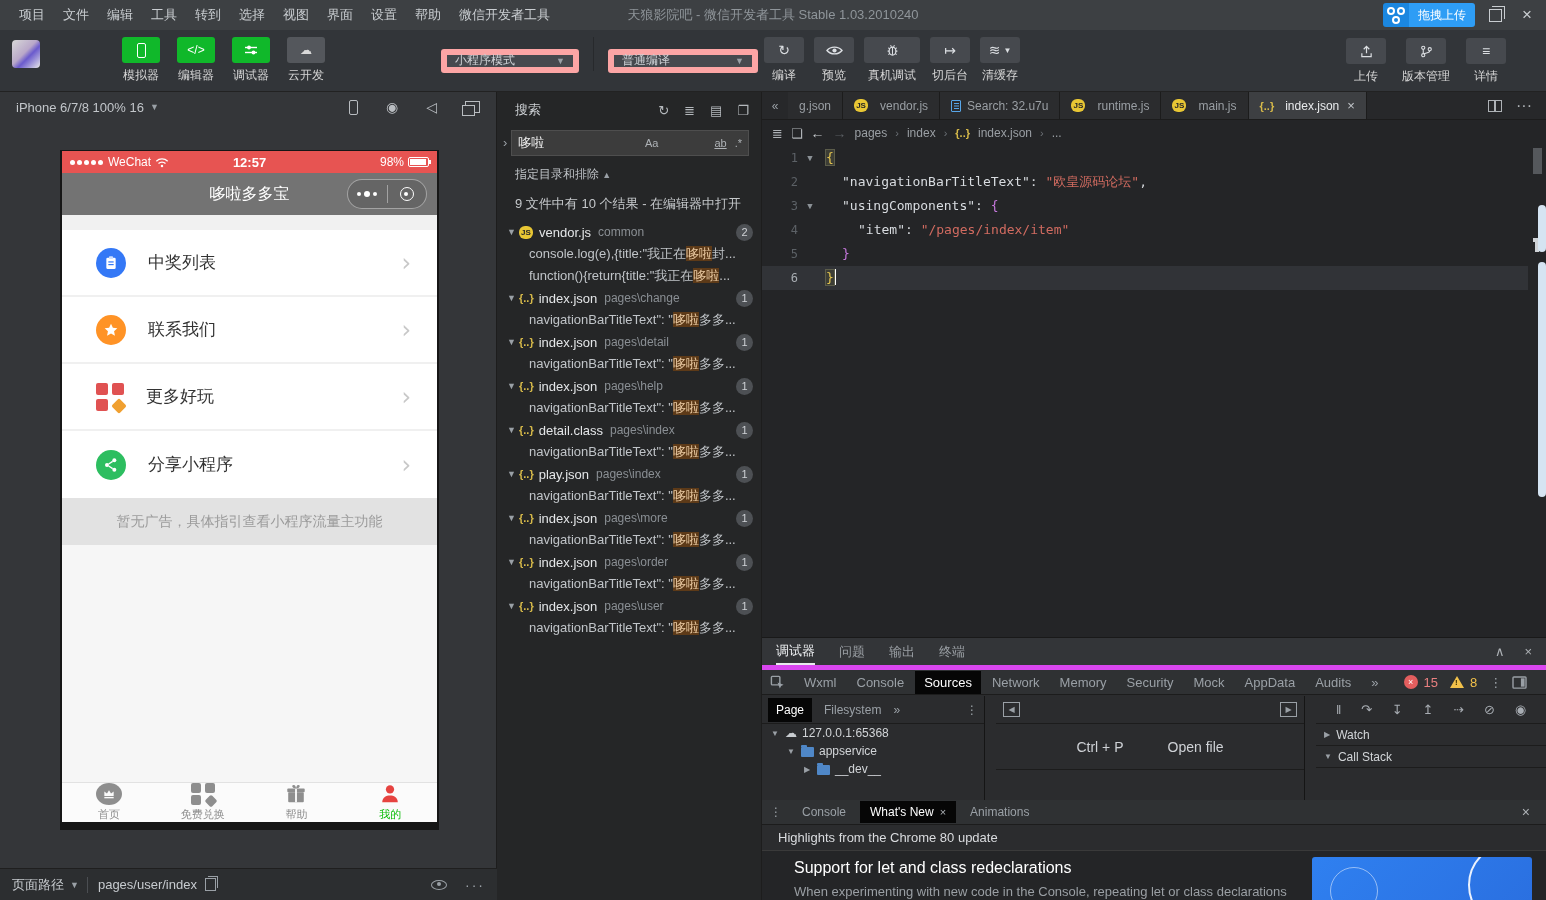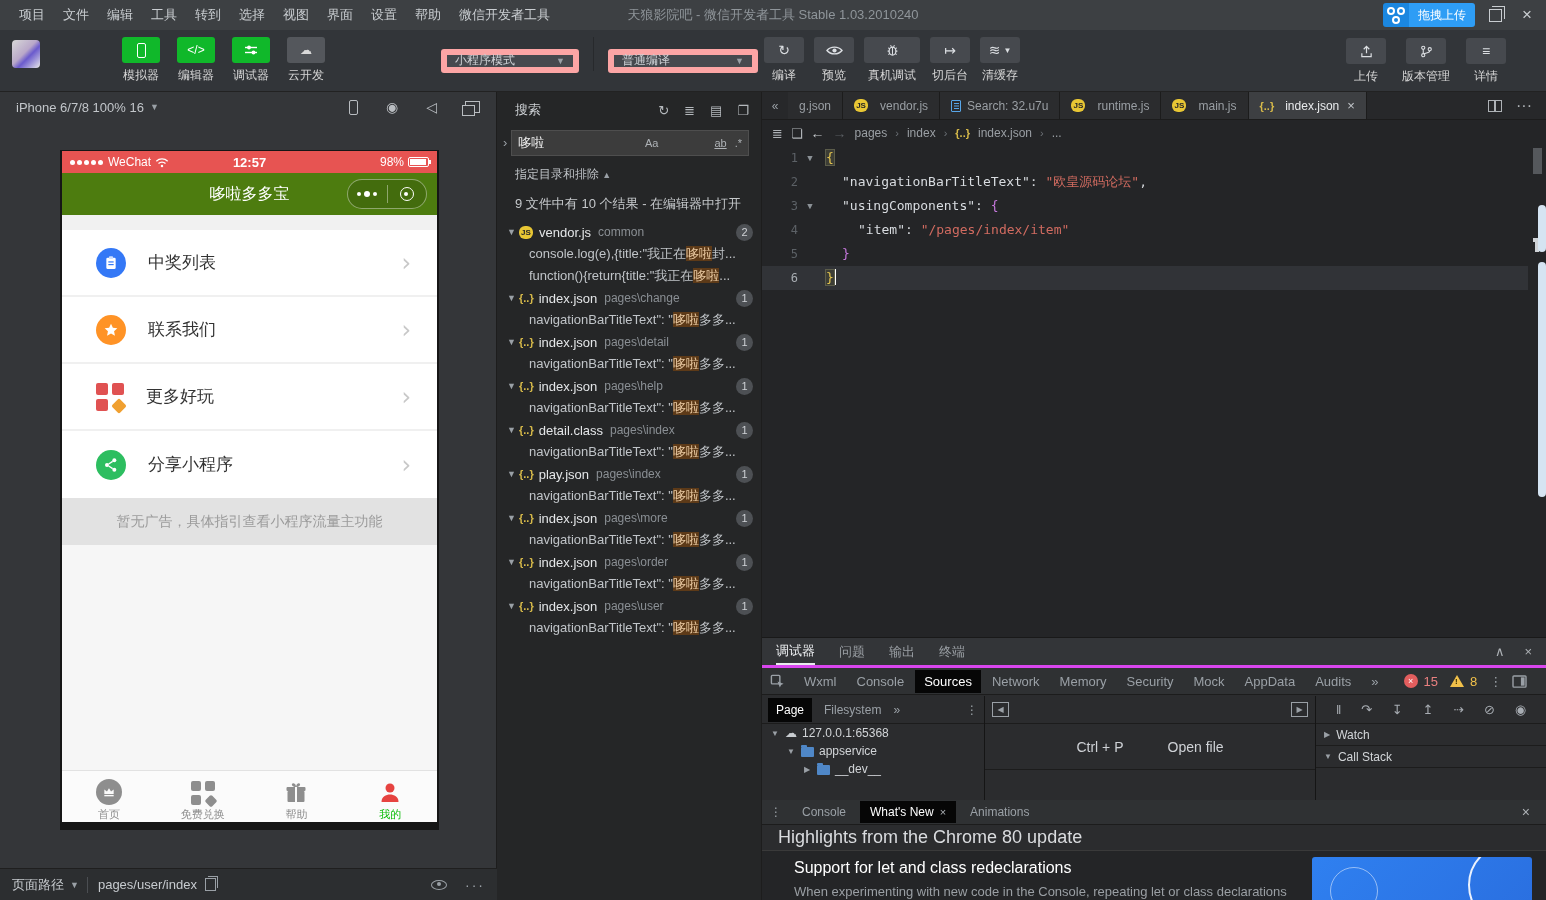--- a/index.html
+++ b/index.html
@@ -59,21 +59,21 @@
     border:2px solid #161616; border-top-width:1px; border-bottom:8px solid #161616; display:flex; flex-direction:column; }
   .p-status { height:22px; background:#e75452; color:#fff; display:flex; align-items:center; padding:0 8px; font-size:12px; }
   .sig-dots { display:flex; gap:2px; margin-right:5px; }
   .sig-dots i { width:5px; height:5px; background:#fff; border-radius:50%; }
   .wifi { margin-left:4px; }
   .p-time { position:absolute; left:50%; transform:translateX(-50%); font-weight:bold; font-size:13px; }
   .p-batt-wrap { margin-left:auto; display:flex; align-items:center; gap:4px; }
   .batt { width:21px; height:10px; border:1px solid #fff; border-radius:2px; position:relative; }
   .batt::before { content:""; position:absolute; left:1px; top:1px; bottom:1px; width:16px; background:#fff; }
   .batt::after { content:""; position:absolute; right:-3px; top:2px; width:2px; height:4px; background:#fff; }
-  .p-nav { height:42px; background:#4d7c0f; position:relative; display:flex; align-items:center; justify-content:center; }
+  .p-nav { height:42px; background:#737373; position:relative; display:flex; align-items:center; justify-content:center; }
   .p-nav-title { color:#fff; font-size:16px; }
   .capsule { position:absolute; right:10px; top:6px; width:80px; height:30px; border:1px solid rgba(255,255,255,.4);
     background:rgba(0,0,0,.12); border-radius:15px; display:flex; align-items:center; }
   .cap-dots { flex:1; display:flex; justify-content:center; gap:3px; align-items:center; }
   .cap-dots i { width:4px; height:4px; border-radius:50%; background:#fff; }
   .cap-dots i:nth-child(2){ width:6px; height:6px; }
   .cap-div { width:1px; height:18px; background:rgba(255,255,255,.4); }
   .cap-target { flex:1; display:flex; justify-content:center; }
   .cap-target i { width:14px; height:14px; border:1.5px solid #fff; border-radius:50%; position:relative; }
   .cap-target i::after { content:""; position:absolute; left:3.5px; top:3.5px; width:4px; height:4px; background:#fff; border-radius:50%; }
@@ -92,21 +92,21 @@
   .p-row .chev { margin-left:auto; color:#c8c8c8; font-size:24px; font-family:"DejaVu Sans",sans-serif; }
   .blue-c { background:#3478f6; } .orange-c { background:#ff9326; } .green-c { background:#2dbe60; }
   .shape-grid { width:28px; height:28px; position:relative; }
   .shape-grid i { position:absolute; width:12px; height:12px; border-radius:2px; }
   .shape-grid i:nth-child(1){ left:0; top:0; } .shape-grid i:nth-child(2){ right:0; top:0; } .shape-grid i:nth-child(3){ left:0; bottom:0; }
   .shape-grid i:nth-child(4){ right:-1px; bottom:-1px; transform:rotate(45deg) scale(.92); border-radius:2px; }
   .shape-grid.red i { background:#e05252; } .shape-grid.red i:nth-child(4){ background:#f0a030; }
   .shape-grid.gray i { background:#8e8e8e; } .shape-grid.gray i:nth-child(4){ background:#8e8e8e; }
   .p-ad { height:47px; background:#e2e2e2; color:#9b9b9b; font-size:14px; display:flex; align-items:center; justify-content:center; }
   .p-fill { flex:1; background:#f6f6f6; }
-  .p-tabbar { height:52px; background:#fbfbfb; border-top:1px solid #e2e2e2; display:flex;align-items:flex-end; }
+  .p-tabbar { height:40px; background:#fbfbfb; border-top:1px solid #e2e2e2; display:flex; }
   .p-tab { flex:1; display:flex; flex-direction:column; align-items:center; justify-content:center; gap:2px; }
   .p-tab .tlabel { font-size:11px; color:#8e8e8e; }
   .p-tab.active .tlabel { color:#09bb07; }
   .tab-ico-circle { width:26px; height:26px; border-radius:50%; background:#8e8e8e; display:flex; align-items:center; justify-content:center; }
   .shape-grid.small { width:24px; height:24px; } .shape-grid.small i { width:10px; height:10px; }
 
   
   .statusbar { position:absolute; left:0; top:868px; width:497px; height:32px; background:#2c2e30; border-top:1px solid #1f1f1f;
     display:flex; align-items:center; padding:0 12px; color:#c7cbcf; font-size:13px; }
   .statusbar .caret { font-size:9px; color:#9aa0a6; margin:0 8px 0 6px; }
@@ -180,33 +180,33 @@
   .ed-thumb { position:absolute; right:0; top:2px; width:9px; height:26px; background:#55585c; }
   .ed-mark { position:absolute; right:1px; top:92px; width:8px; height:4px; background:#cfd2d6; }
   .ed-mark2 { position:absolute; right:3px; top:96px; width:4px; height:10px; background:#cfd2d6; }
   .edge-strip { position:absolute; width:8px; background:#d5e4f2; border-radius:4px; }
 
   
   .debug-panel { position:absolute; left:762px; top:637px; width:784px; height:163px; background:#2b2c2e; border-top:1px solid #191919; }
   .dbg-tabs { height:27px; display:flex; align-items:center; padding:0 14px; gap:24px; font-size:13px; color:#9a9fa4; background:#333538; }
   .dbg-tab.active { color:#eceef0; border-bottom:2px solid #e8eaec; line-height:25px; }
   .dbg-right { margin-left:auto; display:flex; gap:20px; color:#aeb2b6; font-size:13px; }
-  .devtools-row { height:30px; background:#2f3133; border-top:3px solid #d946ef; border-bottom:1px solid #1c1c1c;
+  .devtools-row { height:30px; background:#2f3133; border-top:5px solid #d946ef; border-bottom:1px solid #1c1c1c;
     display:flex; align-items:center; padding:0 8px; gap:2px; font-size:13px; color:#9aa0a6; }
   .dt-tab { padding:4px 9px; }
   .dt-tab.active { background:#060606; color:#fff; }
   .err-badge { width:14px; height:14px; background:#e35e5e; border-radius:50%; color:#fff; font-size:9px;
     display:flex; align-items:center; justify-content:center; margin:0 4px 0 14px; }
   .err-count { color:#e98080; }
   .warn-badge { width:0; height:0; border-left:7px solid transparent; border-right:7px solid transparent;
     border-bottom:12px solid #f2c14a; position:relative; margin:0 4px 0 10px; }
   .warn-badge::after { content:"!"; position:absolute; left:-2px; top:2px; font-size:8px; color:#3a2d00; font-weight:bold; }
   .warn-count { color:#f2c14a; }
   .dt-kebab { margin-left:10px; font-size:13px; letter-spacing:0; }
-  .sources-area { position:absolute; left:0; top:58px; right:0; bottom:0; display:flex; }
+  .sources-area { position:absolute; left:0; top:58px; right:0; bottom:0; display:flex;gap:11px; }
   .src-tree { width:223px; border-right:1px solid #151515; display:flex; flex-direction:column; }
   .src-subtabs { height:28px; display:flex; align-items:center; font-size:12px; color:#9aa0a6; padding:0 6px; gap:4px; border-bottom:1px solid #1c1c1c; }
   .src-subtab { padding:5px 8px; }
   .src-subtab.active { background:#060606; color:#fff; }
   .src-kebab { margin-left:auto; }
   .tree-row { height:18px; display:flex; align-items:center; font-size:12px; color:#d2d5d8; gap:5px; }
   .tree-row .tw { font-size:8px; color:#9aa0a6; width:10px; text-align:center; }
   .cloud-ico { color:#c8ccd0; font-size:12px; }
   .folder-ico { width:13px; height:10px; background:#4f87c7; border-radius:1px; position:relative; margin-top:2px; }
   .folder-ico::before { content:""; position:absolute; left:0; top:-2px; width:6px; height:2px; background:#4f87c7; border-radius:1px 1px 0 0; }
@@ -229,21 +229,21 @@
   
   .drawer-panel { position:absolute; left:762px; top:800px; width:784px; height:100px; background:#242527; overflow:hidden; }
   .drw-tabs { height:25px; background:#2f3133; display:flex; align-items:center; font-size:12px; color:#9aa0a6;
     gap:4px; padding:0 8px; border-bottom:1px solid #1c1c1c; }
   .drw-kebab { margin-right:6px; }
   .drw-tab { padding:4px 10px; display:flex; align-items:center; gap:6px; }
   .drw-tab.active { background:#060606; color:#fff; }
   .drw-tab .x { font-size:11px; color:#aeb2b6; }
   .drw-close { margin-left:auto; font-size:14px; color:#aeb2b6; padding-right:8px; }
   .drw-headline { height:26px; background:#2b2c2e; border-bottom:1px solid #3a3a3a; display:flex; align-items:center;
-    padding:0 16px; font-size:18px; color:#dadcdf; }
+    padding:0 16px; font-size:13px; color:#dadcdf; }
   .drw-article { position:relative; height:49px; padding:8px 0 0 32px; }
   .art-title { font-size:16px; color:#ffffff; margin-bottom:7px; }
   .art-body { font-size:13px; color:#9a9fa4; }
   .art-img { position:absolute; right:14px; top:6px; width:220px; height:58px; border-radius:3px;
     background:linear-gradient(135deg,#2f80f0,#2a6fe0); overflow:hidden; }
   .art-img::before { content:""; position:absolute; right:-20px; top:-14px; width:80px; height:80px;
     border:2px solid rgba(255,255,255,.9); border-radius:50%; }
   .art-img::after { content:""; position:absolute; left:18px; top:10px; width:46px; height:46px;
     border:1.5px solid rgba(255,255,255,.5); border-radius:50%; }
 

